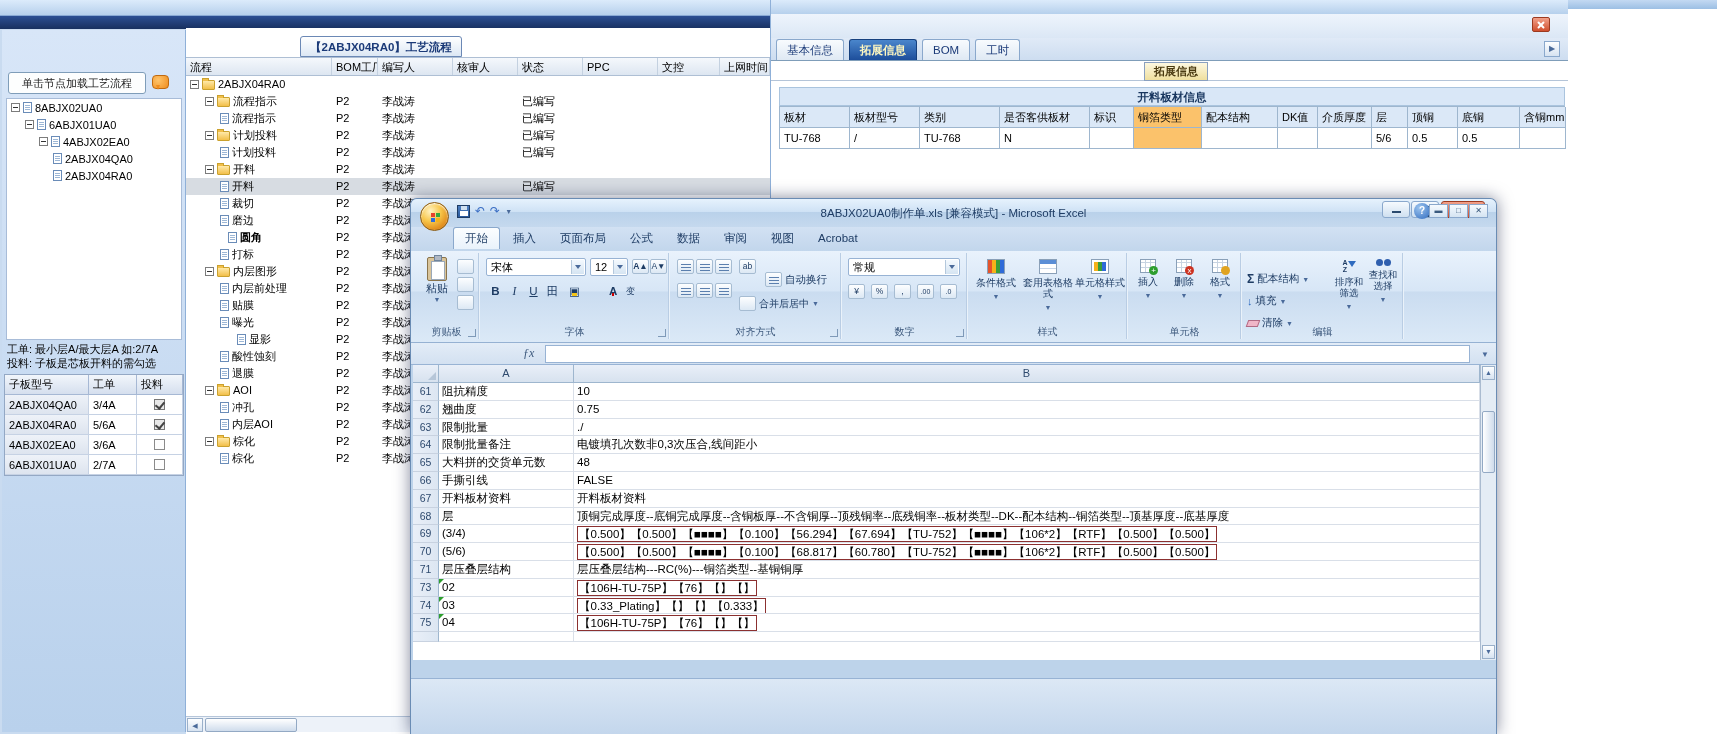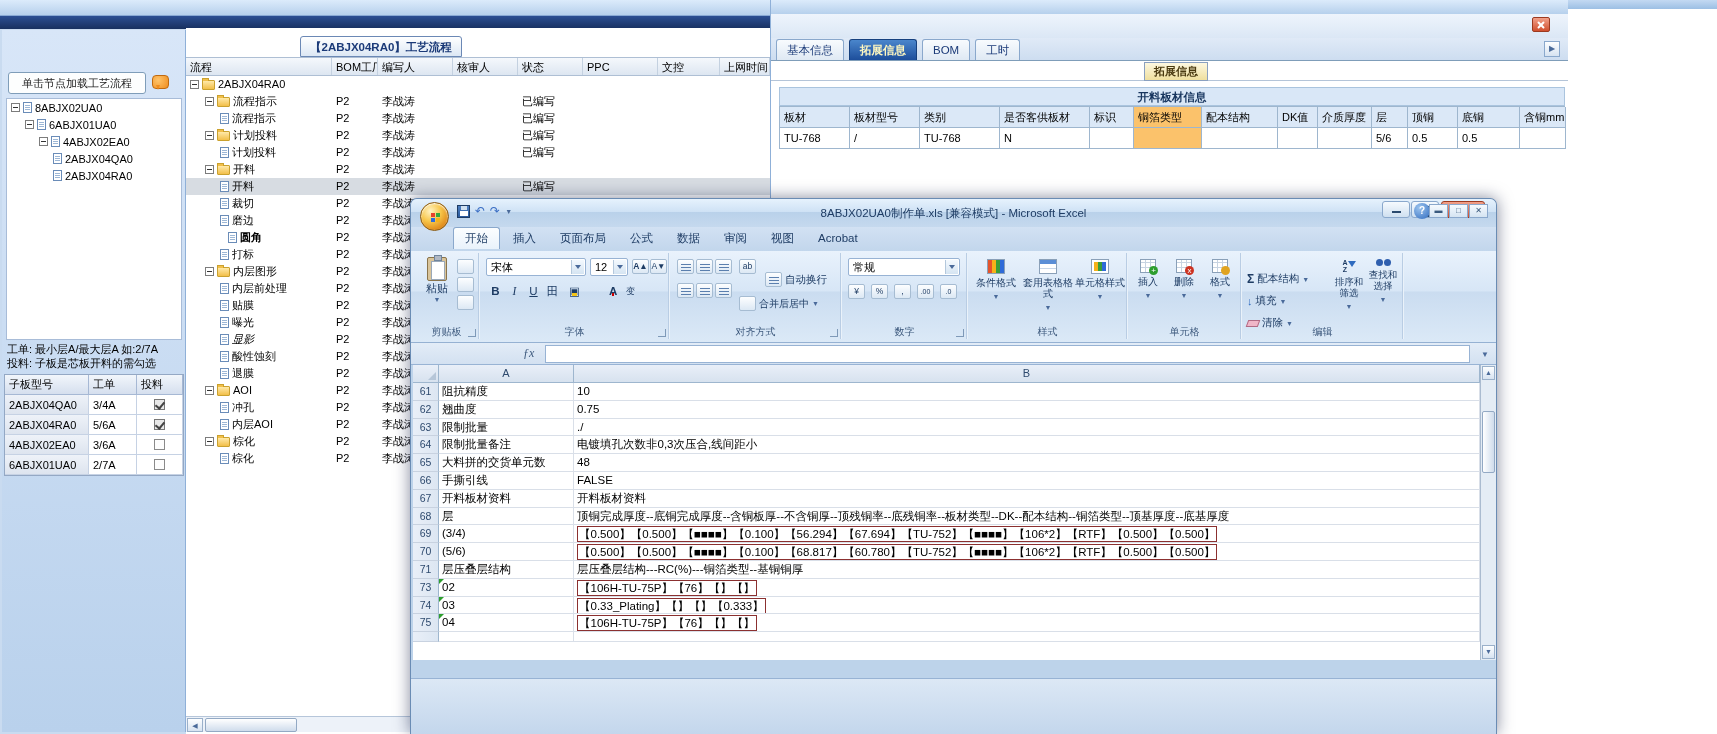--- a/index.html
+++ b/index.html
@@ -454,21 +454,21 @@
             </span>
             <span class="fcell" style="width: 46px;">P2</span>
             <span class="fcell" style="width: 75px;">李战涛</span>
             <span class="fcell" style="width: 65px;"></span>
             <span class="fcell" style="width: 65px;"></span>
             <span class="fcell" style="width: 75px;"></span>
             <span class="fcell" style="width: 62px;"></span>
             <span class="fcell" style="width: 50px;"></span>
           </div>
           <div class="frow">
-            <span class="fcell fname" style="width: 146px; padding-left: 34px; font-style: italic;">
+            <span class="fcell fname" style="width: 146px; padding-left: 51px;">
               <span class="icon-page"></span>
               <span>显影</span>
             </span>
             <span class="fcell" style="width: 46px;">P2</span>
             <span class="fcell" style="width: 75px;">李战涛</span>
             <span class="fcell" style="width: 65px;"></span>
             <span class="fcell" style="width: 65px;"></span>
             <span class="fcell" style="width: 75px;"></span>
             <span class="fcell" style="width: 62px;"></span>
             <span class="fcell" style="width: 50px;"></span>

